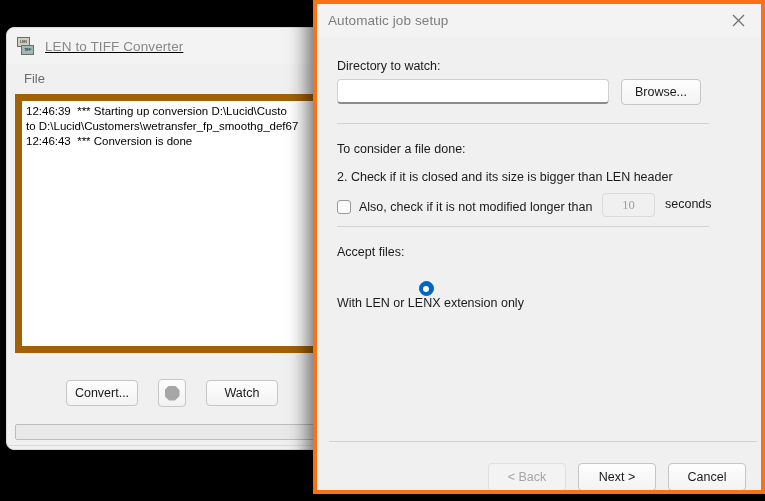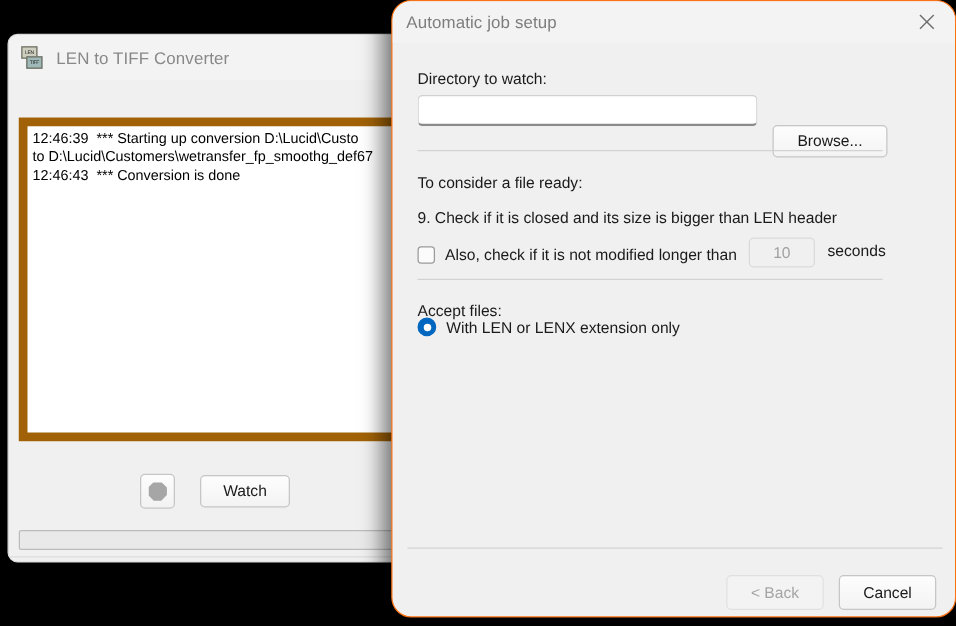--- a/index.html
+++ b/index.html
@@ -37,20 +37,21 @@
   #app-titlebar {
     position: absolute;
     left: 0; top: 0;
     width: 100%;
     height: 36px;
     background: #f3f3f3;
     display: flex;
     align-items: center;
     padding-left: 10px;
     box-sizing: border-box;
+    text-decoration: underline;
   }
 
   .app-icon {
     width: 19px;
     height: 19px;
     position: relative;
     margin-right: 9px;
     flex: none;
   }
   .app-icon .doc {
@@ -195,22 +196,22 @@
   }
 
   
   #dialog {
     position: absolute;
     left: 313px;
     top: 0px;
     width: 452px;
     height: 494px;
     background: #f0f0f0;
-    border-radius: 16px;
-    border: 1px solid #f97316;
+    border-radius: 0;
+    border: 4px solid #f97316;
     box-sizing: border-box;
     box-shadow: -6px 4px 18px rgba(0,0,0,0.55);
     overflow: hidden;
   }
 
   #dialog-titlebar {
     position: absolute;
     left: 0; top: 0;
     width: 100%;
     height: 33px;
@@ -278,23 +279,22 @@
     font-family: "Liberation Sans", sans-serif;
     color: #1a1a1a;
     padding: 0 6px;
     outline: none;
   }
 
   #browse-button {
     position: absolute;
     left: 304px;
     top: 42px;
-    width: 92px;
+    width: 80px;
     height: 26px;
-    margin-top: 24px;
   }
 
   #hr-1 { position: absolute; left: 20px; top: 86px; width: 372px; }
 
   #ready-label   { position: absolute; left: 20px; top: 105px; }
   #rule-1-label  { position: absolute; left: 20px; top: 133px; }
 
   #also-row {
     position: absolute;
     left: 20px;
@@ -320,39 +320,39 @@
     position: absolute;
     left: 285px;
     top: 156px;
     width: 53px;
     height: 24px;
     background: #f0f0f0;
     border: 1px solid #dadada;
     border-radius: 4px;
     box-sizing: border-box;
     font-size: 12.5px;
-    font-family: Liberation Sans, sans-serif;
+    font-family: Liberation Serif, serif;
     color: #a0a0a0;
     text-align: center;
     padding: 0;
     outline: none;
   }
   #seconds-label { position: absolute; left: 348px; top: 160px; }
 
   #hr-2 { position: absolute; left: 20px; top: 189px; width: 372px; }
 
   #accept-label { position: absolute; left: 20px; top: 208px; }
 
   .radio-row {
     position: absolute;
     left: 20px;
     display: flex;
     align-items: center;
   }
-  #radio-row-1 { top: 220px; }
+  #radio-row-1 { top: 244px; flex-direction: column; }
   #radio-row-2 { top: 254px; }
 
   .radio {
     width: 15px;
     height: 15px;
     border-radius: 50%;
     border: 1px solid #9a9a9a;
     background: #fbfbfb;
     box-sizing: border-box;
     flex: none;
@@ -403,28 +403,32 @@
   <div id="app-window">
 
     <div id="app-titlebar">
       <div class="app-icon">
         <div class="doc len">LEN</div>
         <div class="doc tiff">TIFF</div>
       </div>
       <div id="app-title-text">LEN to TIFF Converter</div>
     </div>
 
+    <div id="app-menubar">
+      <div class="menu-item">File</div>
+    </div>
 
     <div id="log-box">
       <div class="log-line">12:46:39  *** Starting up conversion D:\Lucid\Custo</div>
       <div class="log-line">to D:\Lucid\Customers\wetransfer_fp_smoothg_def67</div>
       <div class="log-line">12:46:43  *** Conversion is done</div>
     </div>
 
     <div id="app-buttons">
+      <button class="win-btn">Convert...</button>
       <div id="stop-button">
         <div class="octagon"></div>
       </div>
       <button class="win-btn">Watch</button>
     </div>
 
     <div id="progress-wrap">
       <div id="progress-bar">
         <div id="progress-fill" style="width: 0%;"></div>
       </div>
@@ -448,22 +452,22 @@
     </div>
 
     <div id="dialog-body">
 
       <div id="dir-label" class="dlg-label bold">Directory to watch:</div>
       <input id="dir-input" type="text" value="" style="">
       <button id="browse-button" class="win-btn">Browse...</button>
 
       <div id="hr-1" class="hr"></div>
 
-      <div id="ready-label" class="dlg-label">To consider a file ready:</div>
-      <div id="rule-1-label" class="dlg-label bold">9. Check if it is closed and its size is bigger than LEN header</div>
+      <div id="ready-label" class="dlg-label">To consider a file done:</div>
+      <div id="rule-1-label" class="dlg-label bold">2. Check if it is closed and its size is bigger than LEN header</div>
 
       <div id="also-row">
         <div class="checkbox"></div>
         <div id="also-label" class="dlg-label">Also, check if it is not modified longer than</div>
       </div>
       <input id="seconds-input" type="text" value="10" style="">
       <div id="seconds-label" class="dlg-label">seconds</div>
 
       <div id="hr-2" class="hr"></div>
 
@@ -471,19 +475,20 @@
 
       <div id="radio-row-1" class="radio-row">
         <div class="radio checked"></div>
         <div class="dlg-label">With LEN or LENX extension only</div>
       </div>
 
       <div id="hr-3" class="hr"></div>
 
       <div id="dialog-footer">
         <button class="win-btn disabled">&lt; Back</button>
+        <button class="win-btn">Next &gt;</button>
         <button class="win-btn">Cancel</button>
       </div>
 
     </div>
   </div>
 
 </div>
 
 </body></html>

